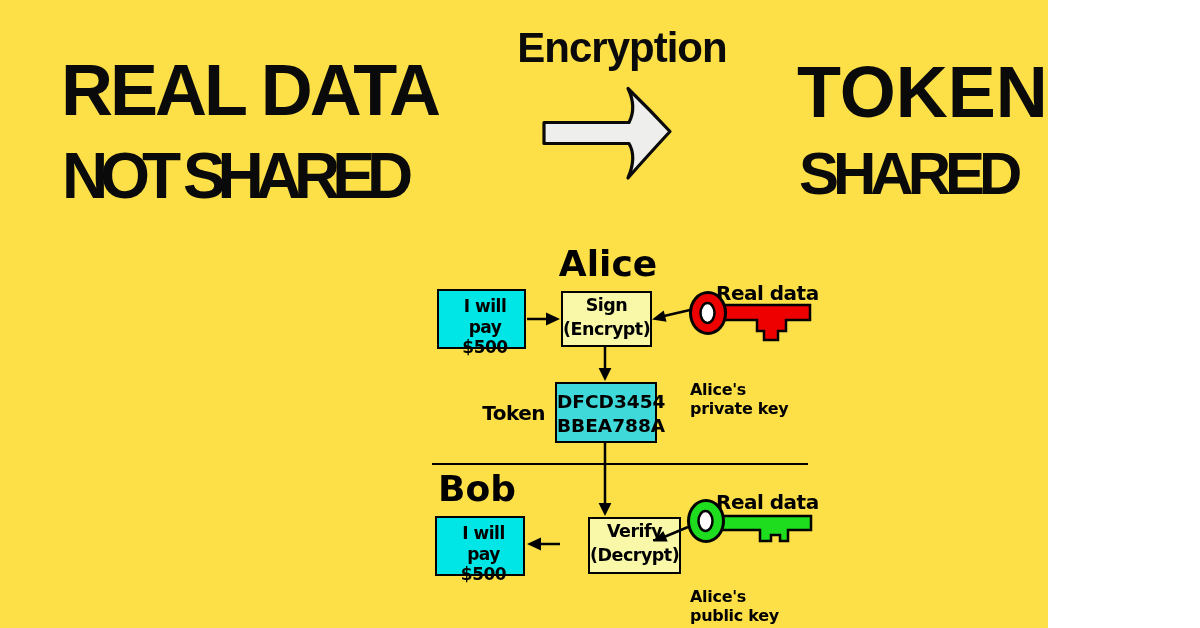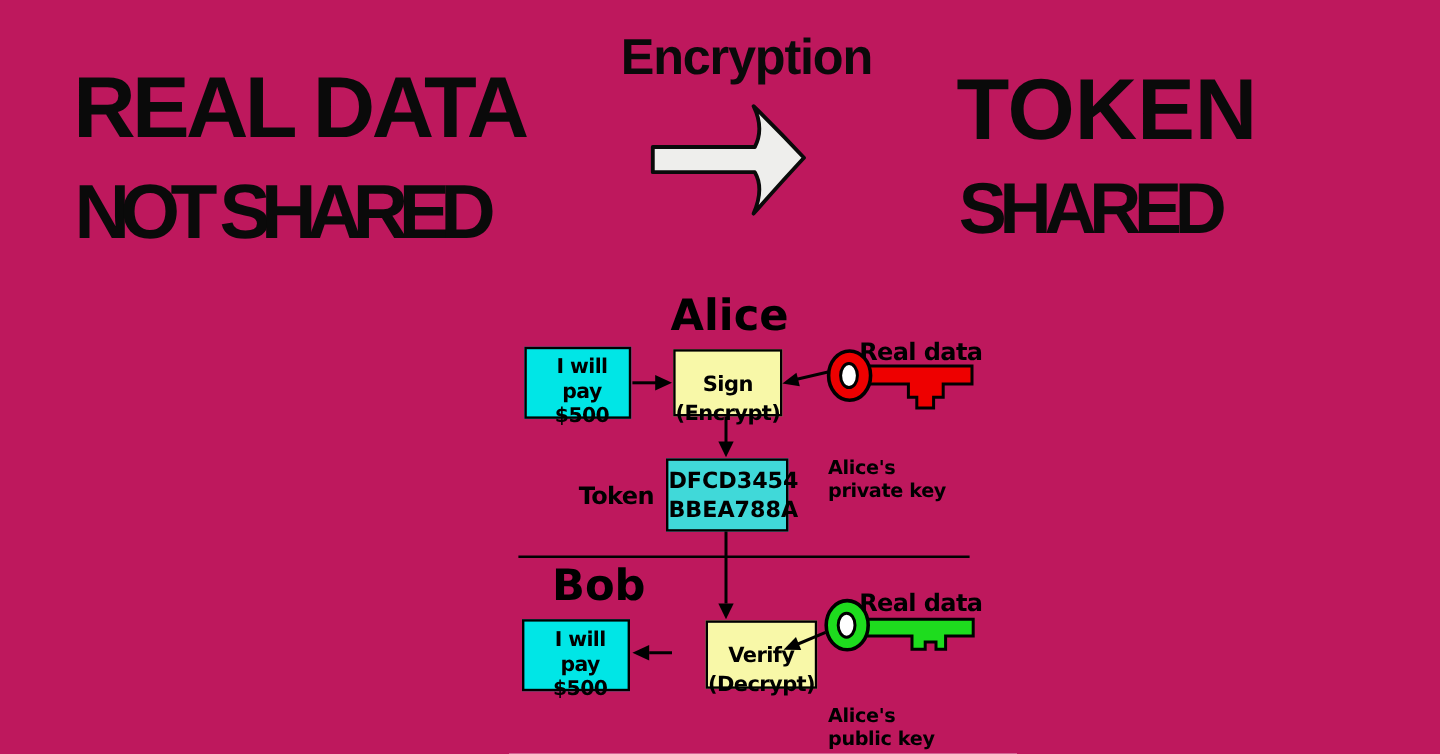--- a/index.html
+++ b/index.html
@@ -1,17 +1,17 @@
 <!DOCTYPE html>
 <html style="--message_box: #00e6e6; --token_box: #40d9d9; --process_box: #f8f8a8; --key_red: #ee0000; --key_green: #1edc1e; --big_arrow: #eeeeec; --ink: #000000;"><head>
 <meta charset="utf-8">
 <style>
   html,body{margin:0;padding:0;background:#ffffff;}
   body{width:1200px;height:628px;overflow:hidden;}
-  .stage{position:relative;width:1200px;height:628px;background:#be185d;
+  .stage{position:relative;width:1048px;height:628px;background:#fde047;
          font-family:"DejaVu Sans",sans-serif;color:#000;}
   .abs{position:absolute;white-space:nowrap;}
   
   .hfont{font-family:"Liberation Sans",sans-serif;font-weight:700;line-height:1;color:#0a0a0a;}
   .big{font-size:72px;letter-spacing:-3px;}
   .subL{font-size:64px;letter-spacing:-8px;}
   .subR{font-size:60px;letter-spacing:-6px;}
   .enc{font-size:42px;letter-spacing:-1px;transform:translateX(-50%);}
   
   .dname{font-weight:700;font-size:36px;line-height:1;}
@@ -19,38 +19,38 @@
   .dcap{font-weight:700;font-size:16px;line-height:18.5px;letter-spacing:-0.3px;margin-top:36px;}
   .dcap span{display:block;}
   .centerx{transform:translateX(-50%);}
   .ralign{text-align:right;}
   
   .box{position:absolute;box-sizing:border-box;border:2.5px solid #000;}
   .box span{display:block;}
   .msg{background:var(--message_box,#00e6e6);padding:5px 0 0 7px;
        font-weight:700;font-size:17px;line-height:20.5px;letter-spacing:-0.5px;text-align:center;}
   .proc{background:var(--process_box,#f8f8a8);border-width:2px;text-align:center;
-        padding-top:16px;font-weight:700;font-size:17.5px;line-height:24px;letter-spacing:-0.5px;}
+        padding-top:0;font-weight:700;font-size:17.5px;line-height:24px;letter-spacing:-0.5px;}
   .tok{background:var(--token_box,#40d9d9);border-width:2px;text-align:center;
        padding-top:6px;font-weight:700;font-size:18.5px;line-height:23.5px;}
   svg.overlay{position:absolute;left:0;top:0;}
 </style>
 </head>
 <body>
 
 <div class="stage">
 
   <div class="abs hfont big" style="left:61px;top:54px;">REAL DATA</div>
   <div class="abs hfont subL" style="left:62px;top:144px;">NOT SHARED</div>
   <div class="abs hfont enc" style="left:622px;top:27px;">Encryption</div>
   <div class="abs hfont big" style="left:797px;top:56px;letter-spacing:0;">TOKEN</div>
   <div class="abs hfont subR" style="left:799px;top:144px;">SHARED</div>
 
   <div class="abs dname centerx" style="left:608px;top:246px;">Alice</div>
-  <div class="abs dname" style="left:460px;top:471px;">Bob</div>
+  <div class="abs dname" style="left:438px;top:471px;">Bob</div>
   <div class="abs dlabel ralign" style="left:455px;top:403px;width:90px;">Token</div>
   <div class="abs dlabel" style="left:716px;top:283px;">Real data</div>
   <div class="abs dlabel" style="left:716px;top:492px;">Real data</div>
 
   <div class="abs dcap" style="left:690px;top:345px;">
     <span>Alice's</span>
     <span>private key</span>
   </div>
   <div class="abs dcap" style="left:690px;top:552px;">
     <span>Alice's</span>

